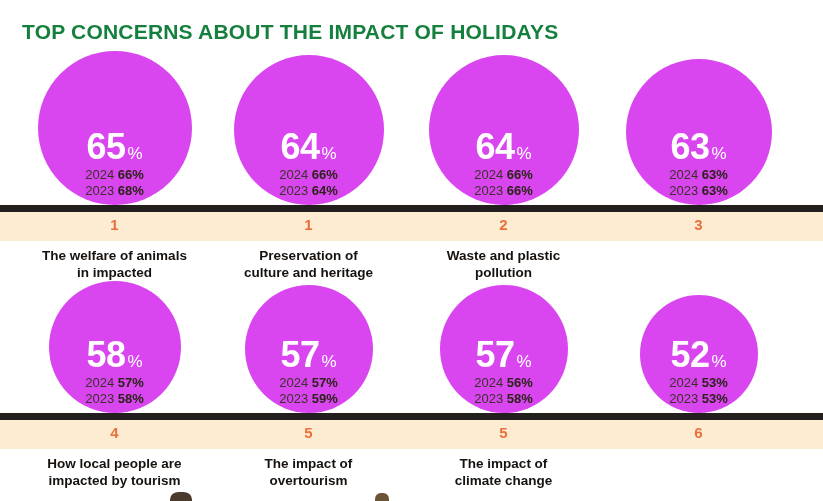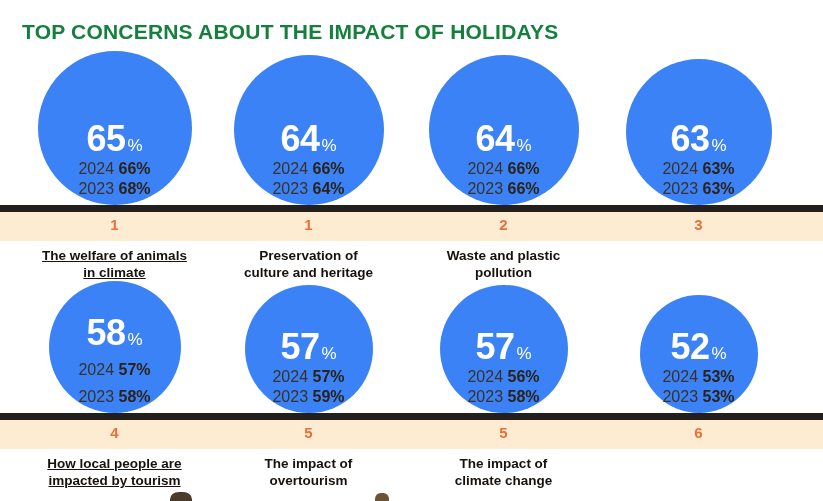--- a/index.html
+++ b/index.html
@@ -41,21 +41,21 @@
     align-items:flex-end;
   }
   .cell.c0{ left:12px; }
   .cell.c1{ left:206px; }
   .cell.c2{ left:401px; }
   .cell.c3{ left:596px;align-items:center; }
 
   .bubble{
     position:relative;
     border-radius:50%;
-    background:#3b82f6;
+    background:#d946ef;
     display:flex;
     flex-direction:column;
     align-items:center;
     justify-content:flex-end;
     padding-bottom:6px;
     box-sizing:border-box;
   }
 
   .big{
     display:flex;
@@ -71,21 +71,21 @@
     letter-spacing:-0.5px;
   }
   .big .pct{
     font-size:17px;
     font-weight:normal;
     color:#ffffff;
     margin-left:2px;
   }
 
   .histline{
-    font-size:16px;
+    font-size:13px;
     color:#3a3228;
     line-height:1.25;
     white-space:nowrap;
   }
   .histline .yr{ font-weight:normal; }
   .histline .val{ font-weight:bold; color:#2b2319; }
 
   .baseline{
     width:823px;
     height:7px;
@@ -120,21 +120,21 @@
   .label{
     position:absolute;
     top:7px;
     width:205px;
     text-align:center;
     font-size:13.5px;
     font-weight:bold;
     color:#17120e;
     line-height:1.25;
   }
-  .label.c0{ left:12px;text-decoration:underline; }
+  .label.c0{ left:12px; }
   .label.c1{ left:206px; }
   .label.c2{ left:401px; }
   .label.c3{ left:596px; }
 
   .foot-icon{
     position:absolute;
     bottom:0;
     width:22px;
     height:9px;
     background:#4a3b2c;
@@ -226,38 +226,38 @@
   <div class="rankband">
     <div class="rank c0">1</div>
     <div class="rank c1">1</div>
     <div class="rank c2">2</div>
     <div class="rank c3">3</div>
   </div>
 
   <div class="labels">
     <div class="label c0">
       <div>The welfare of animals</div>
-      <div>in climate</div>
+      <div>in impacted</div>
     </div>
     <div class="label c1">
       <div>Preservation of</div>
       <div>culture and heritage</div>
     </div>
     <div class="label c2">
       <div>Waste and plastic</div>
       <div>pollution</div>
     </div>
   </div>
 </div>
 
 <div class="row row2">
   <div class="bubbles">
 
     <div class="cell c0">
-      <div class="bubble" style="width: 132px; height: 132px; gap: 7px;">
+      <div class="bubble" style="width: 132px; height: 132px;">
         <div class="big">
           <span class="num">58</span>
           <span class="pct">%</span>
         </div>
         <div class="histline">
           <span class="yr">2024</span>
           <span class="val">57%</span>
         </div>
         <div class="histline">
           <span class="yr">2023</span>

